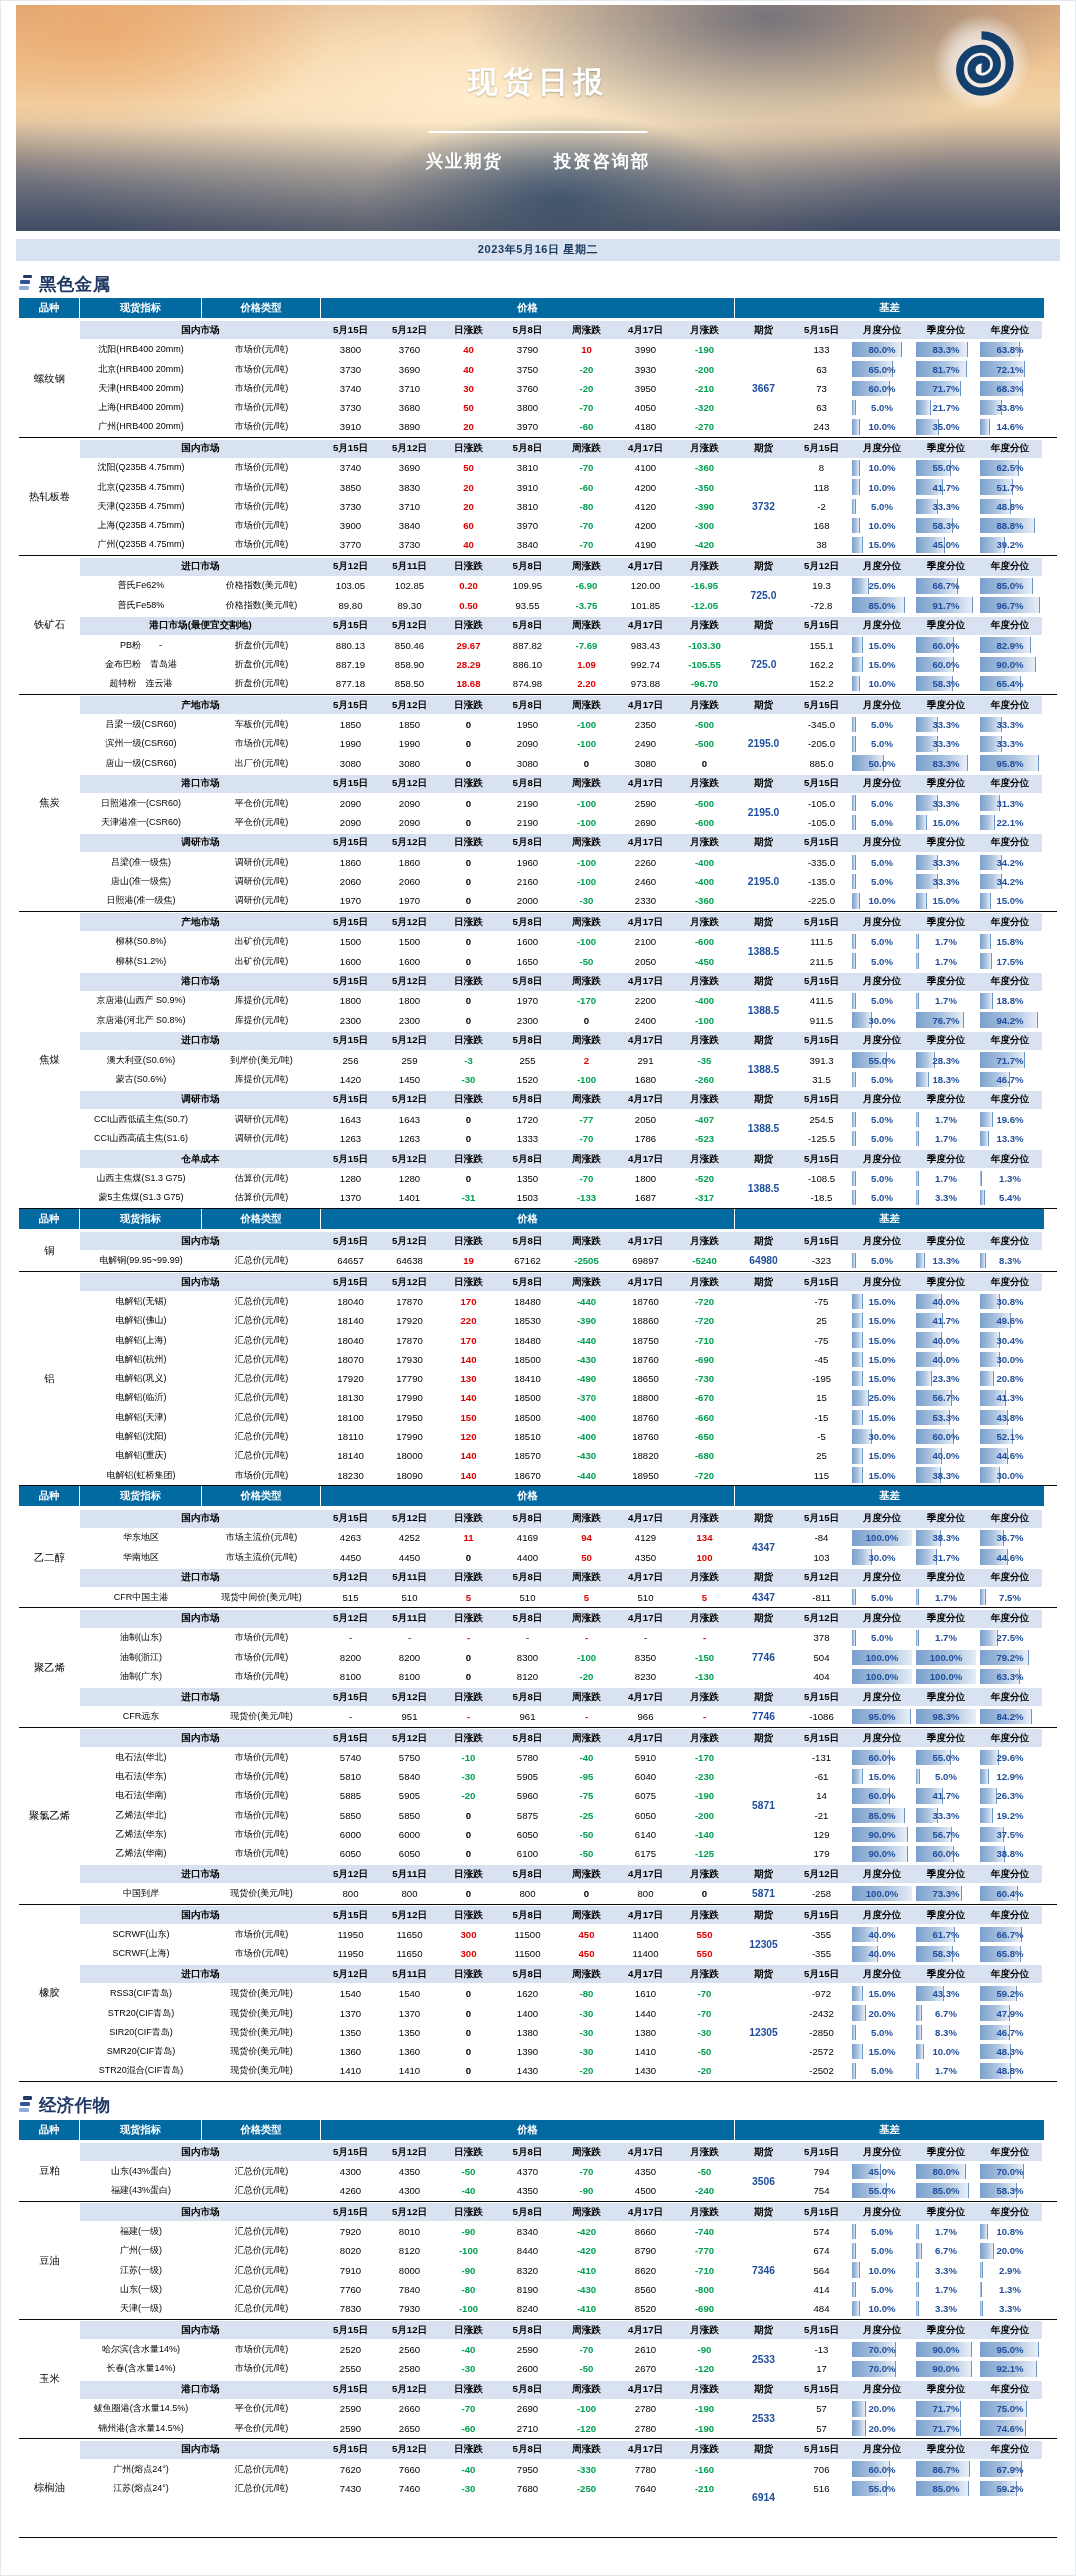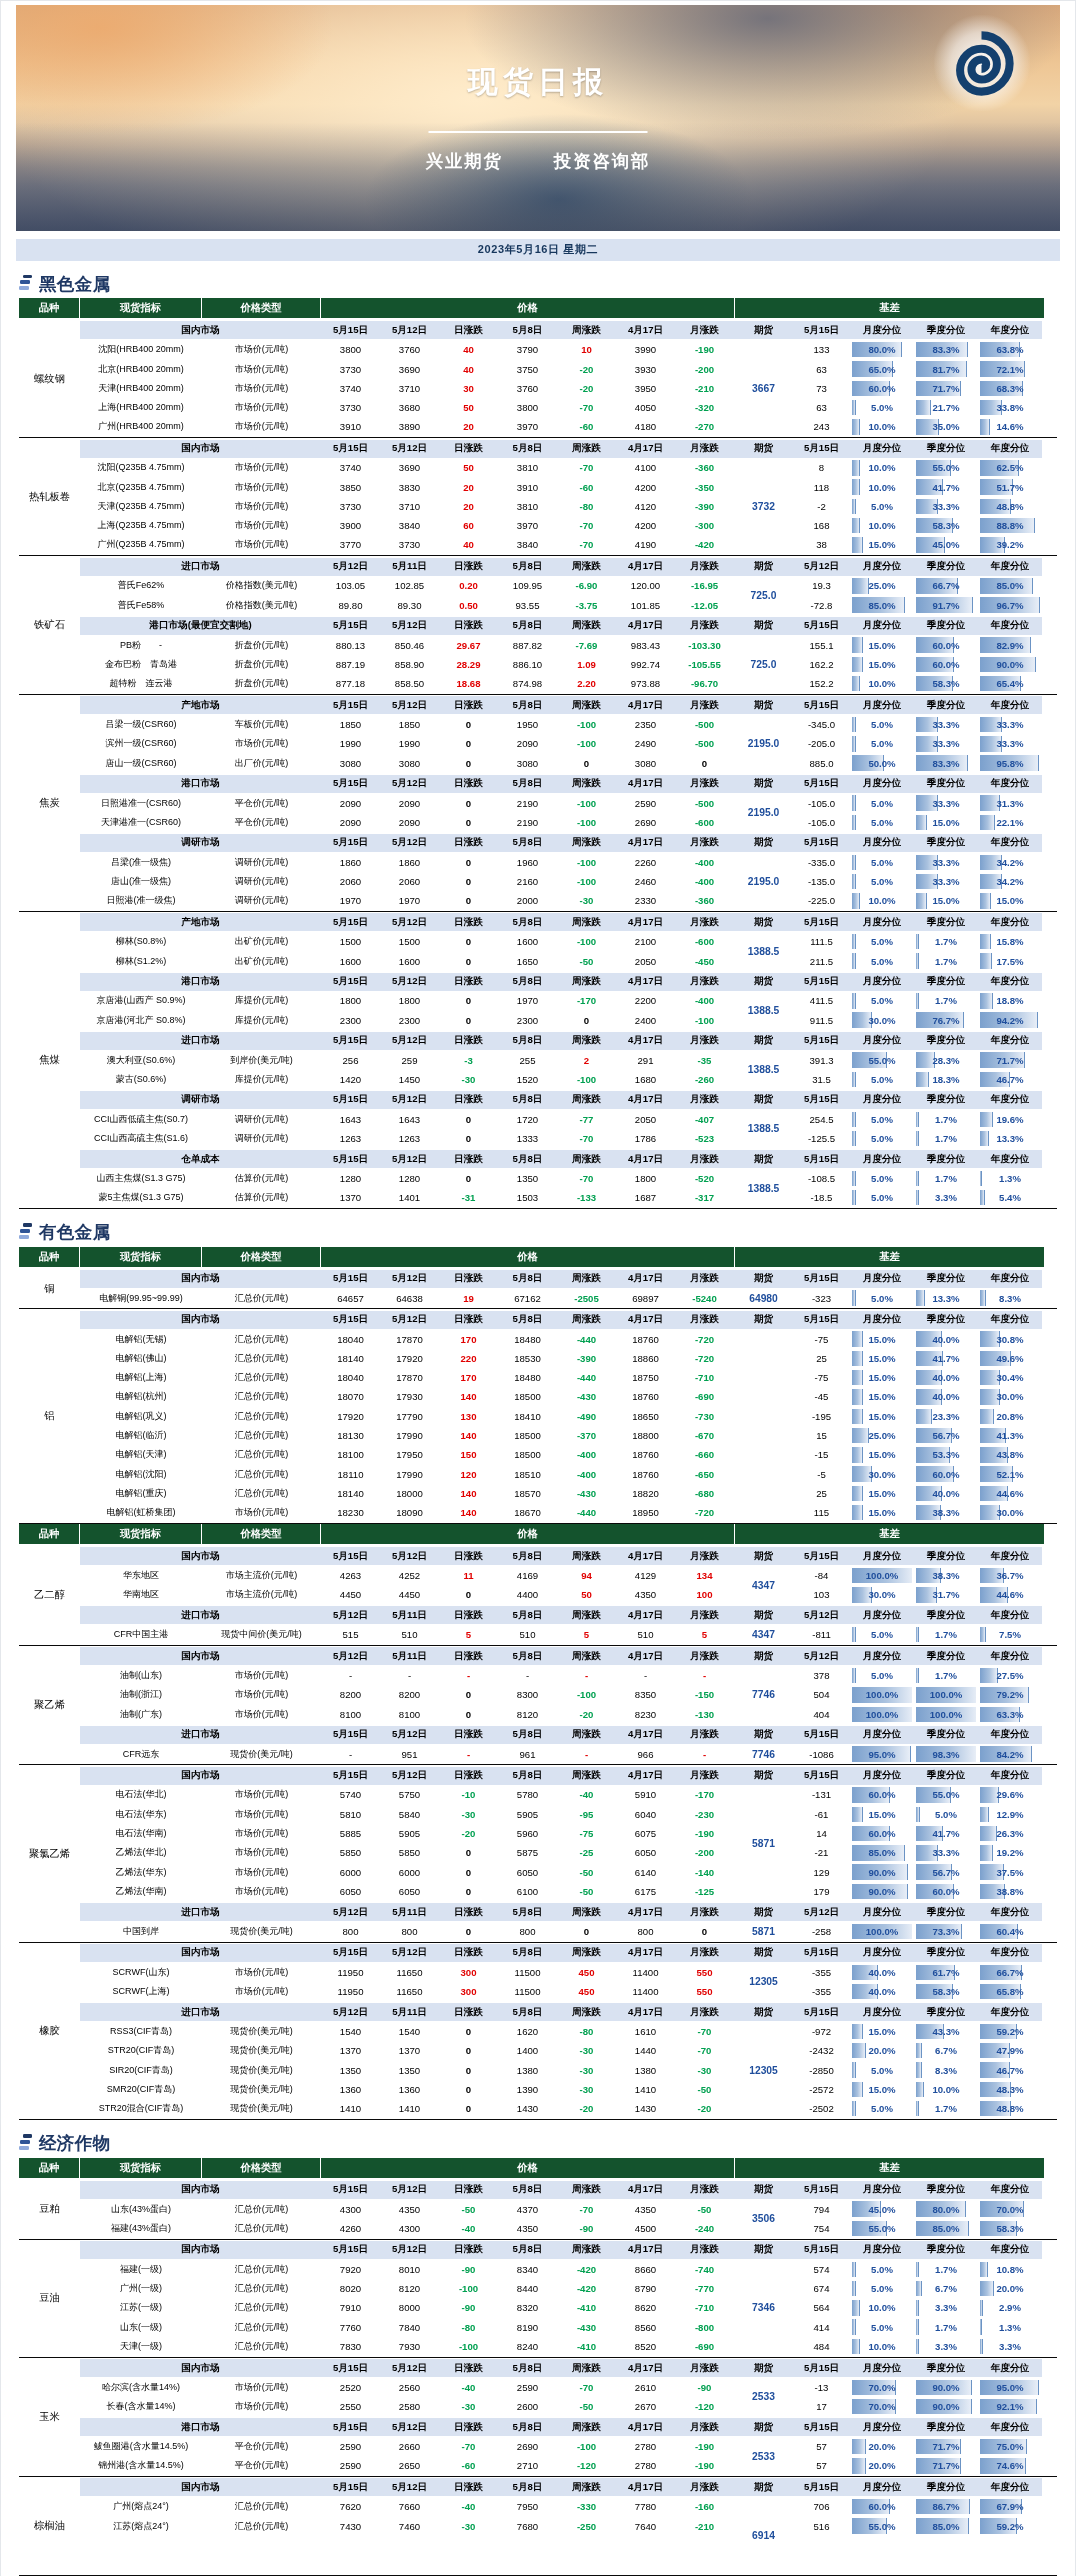--- a/index.html
+++ b/index.html
@@ -33,21 +33,21 @@
   .bullet{display:flex;flex-direction:column;align-items:flex-start;margin-right:6.4px;padding-bottom:1.9px;}
   .bullet i{display:block;height:3.9px;width:9.6px;border-radius:1.3px;margin:1px 0;}
   .bullet .b1{background:#1f3864;margin-left:3.9px;}
   .bullet .b2{background:#2f5597;margin-left:1.3px;}
   .bullet .b3{background:#8faadc;}
   .section-title .stext{color:#1f3864;font-size:17.4px;font-weight:bold;letter-spacing:0.6px;line-height:1;}
 
   
   .tbl{margin:0 18px;}
   .thead{display:flex;height:20px;margin-bottom:1.9px;}
-  .th{background:#14532d;color:#fff;font-weight:bold;font-size:10.3px;display:flex;align-items:center;justify-content:center;box-sizing:border-box;}
+  .th{background:#0369a1;color:#fff;font-weight:bold;font-size:10.3px;display:flex;align-items:center;justify-content:center;box-sizing:border-box;}
   .th.gap{border-right:1.9px solid #fff;}
 
   .commodity{display:flex;border-bottom:1.9px solid #0a0a0a;}
   .vname{width:61px;display:flex;align-items:center;justify-content:center;font-size:10.3px;color:#000;flex:0 0 61px;}
   .subs{flex:1;}
 
   .sub{display:grid;grid-template-columns:122px 119px repeat(7,59px) 59px 57px repeat(3,64px);
        grid-auto-rows:18px;row-gap:1.3px;padding:1.3px 0;}
   .sub > div{display:flex;align-items:center;justify-content:center;}
   .mh{background:#d9e2f1;font-weight:bold;font-size:9.6px;}
@@ -1040,28 +1040,20 @@
               </div>
               <div class="pct" style="grid-area: 3 / 14;">
                 <div class="dbar" style="width: 5.4%;"></div>
                 <div class="ptxt">5.4%</div>
               </div>
               <div class="fut" style="grid-area: 2 / 10 / span 2;">1388.5</div>
             </div>
           </div>
         </div>
       </div>
-      <div class="section-title">
-        <div class="bullet">
-          <i class="b1"></i>
-          <i class="b2"></i>
-          <i class="b3"></i>
-        </div>
-        <div class="stext">有色金属</div>
-      </div>
       <div class="tbl">
         <div class="thead">
           <div class="th gap" style="width: 61px;">品种</div>
           <div class="th gap" style="width: 122px;">现货指标</div>
           <div class="th gap" style="width: 119px;">价格类型</div>
           <div class="th gap" style="width: 414px;">价格</div>
           <div class="th" style="width: 309px;">基差</div>
         </div>
         <div class="commodity">
           <div class="vname">铜</div>

